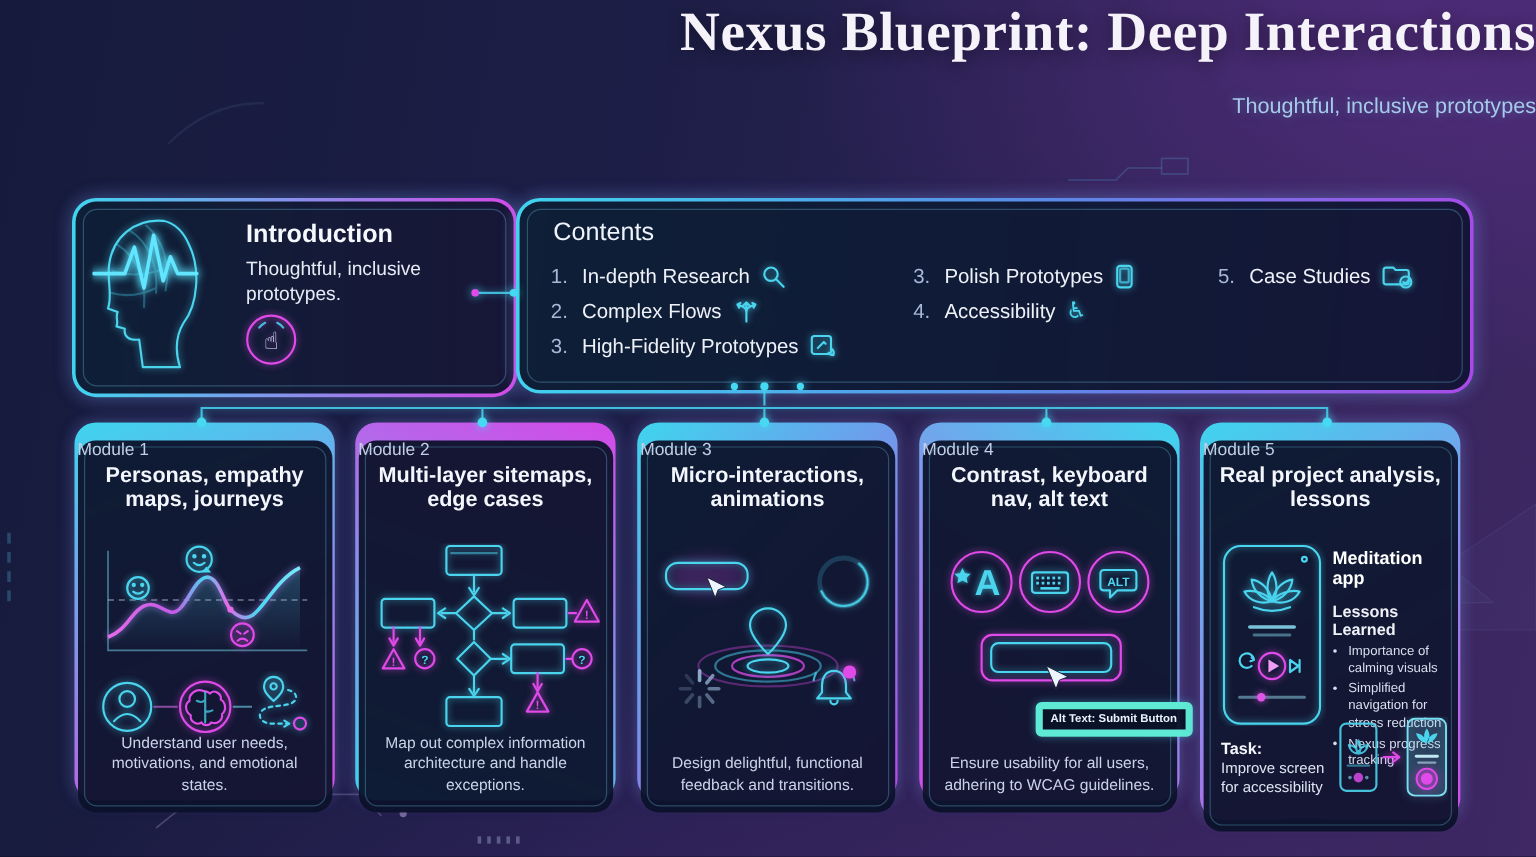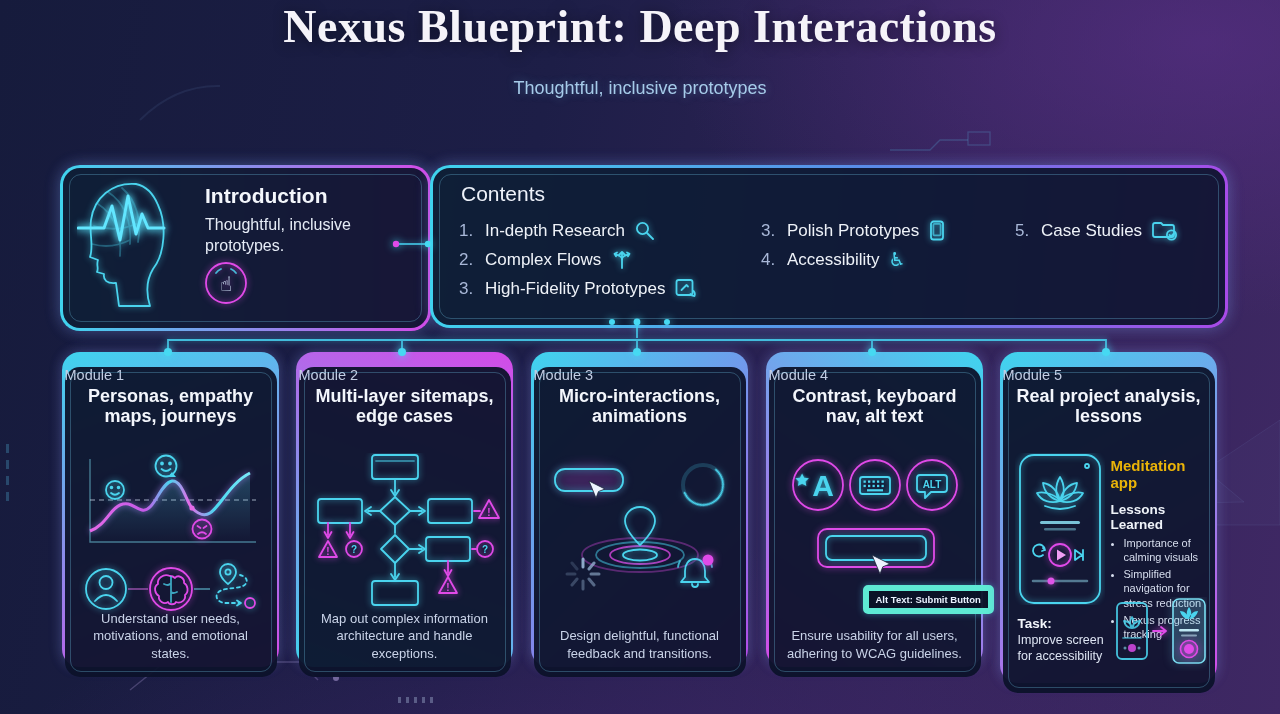--- a/index.html
+++ b/index.html
@@ -9,21 +9,21 @@
     background:
       radial-gradient(60% 55% at 94% 6%, rgba(92,48,138,.6), rgba(92,48,138,0) 70%),
       radial-gradient(75% 60% at 50% 118%, rgba(74,40,116,.55), rgba(74,40,116,0) 70%),
       linear-gradient(100deg,#161b3c 0%,#1d1e47 40%,#322459 72%,#3f2864 100%);
   }
   svg{display:block}
   .decor{position:absolute;inset:0;pointer-events:none;z-index:1}
   .links{position:absolute;inset:0;pointer-events:none;z-index:6}
 
   
-  .hdr{position:absolute;left:0;right:0;top:36;text-align:center;z-index:3}
+  .hdr{position:absolute;left:0;right:0;top:36;text-align:right;z-index:3}
   .hdr h1{margin:0;font-family:"Liberation Serif","DejaVu Serif",serif;font-weight:600;
     font-size:46px;letter-spacing:.5px;color:#f5f3f9;text-shadow:0 2px 14px rgba(0,0,0,.45)}
   .hdr .sub{margin-top:25px;font-size:18px;color:#a6cbe9;text-shadow:0 0 10px rgba(120,200,240,.35)}
 
   
   .box{position:absolute;border-radius:20px;padding:3px;z-index:4;
     box-shadow:0 0 16px rgba(70,205,240,.28),0 0 16px rgba(214,74,232,.18)}
   .core{position:relative;width:100%;height:100%;border-radius:17px;background:rgba(12,19,44,.94)}
   .inline{position:absolute;inset:6px;border-radius:12px;border:1px solid rgba(116,204,240,.30);pointer-events:none}
 
@@ -73,21 +73,21 @@
   .glm{filter:drop-shadow(0 0 3px rgba(224,74,232,.75))}
 
   
   .m4-tooltip{position:absolute;left:94px;top:218px;white-space:nowrap;font-size:9.5px;font-weight:700;
     color:#eaf2ff;background:rgba(10,18,38,.94);border:6px solid #5eead4;border-radius:5px;
     padding:3px 7px;box-shadow:0 0 7px rgba(80,200,240,.45)}
 
   
   .card5{height:326px}
   .m5-col{position:absolute;left:108px;top:90px;width:96px}
-  .m5-app{font-size:15px;font-weight:700;color:#eab308}
+  .m5-app{font-size:15px;font-weight:700;color:#ffffff}
   .m5-lt{margin-top:11px;font-size:13.5px;font-weight:700;color:#eef2f8}
   .m5-list{margin:4px 0 0 0;padding-left:13px;font-size:11px;line-height:1.3;color:#d7deee}
   .m5-list li{margin-bottom:3px}
   .m5-task{position:absolute;left:15px;top:248px;width:92px;font-size:12.5px;line-height:1.3;color:#dde4f2}
   .m5-task b{font-size:13.5px;color:#f3f6fc}
 </style>
 </head>
 <body>
 
 <div class="canvas">

